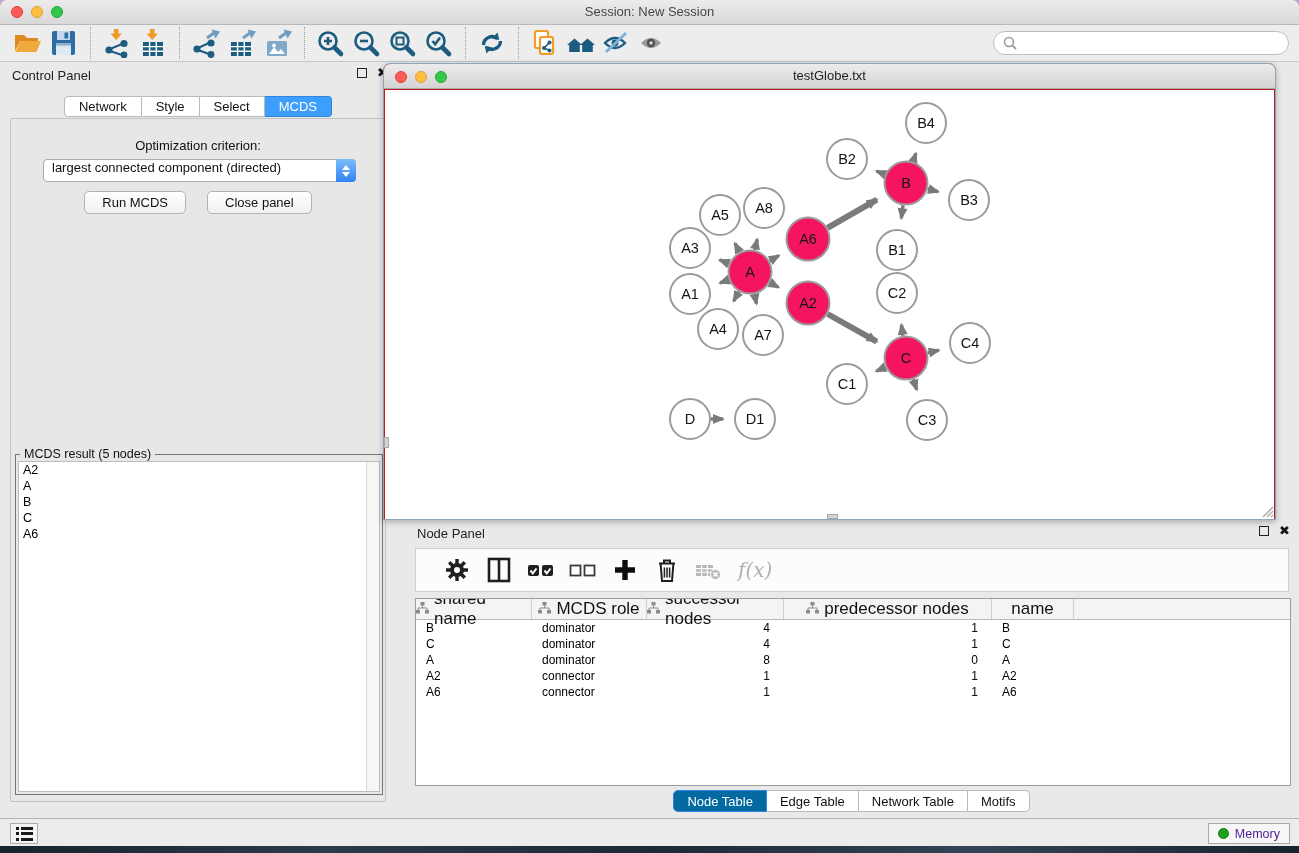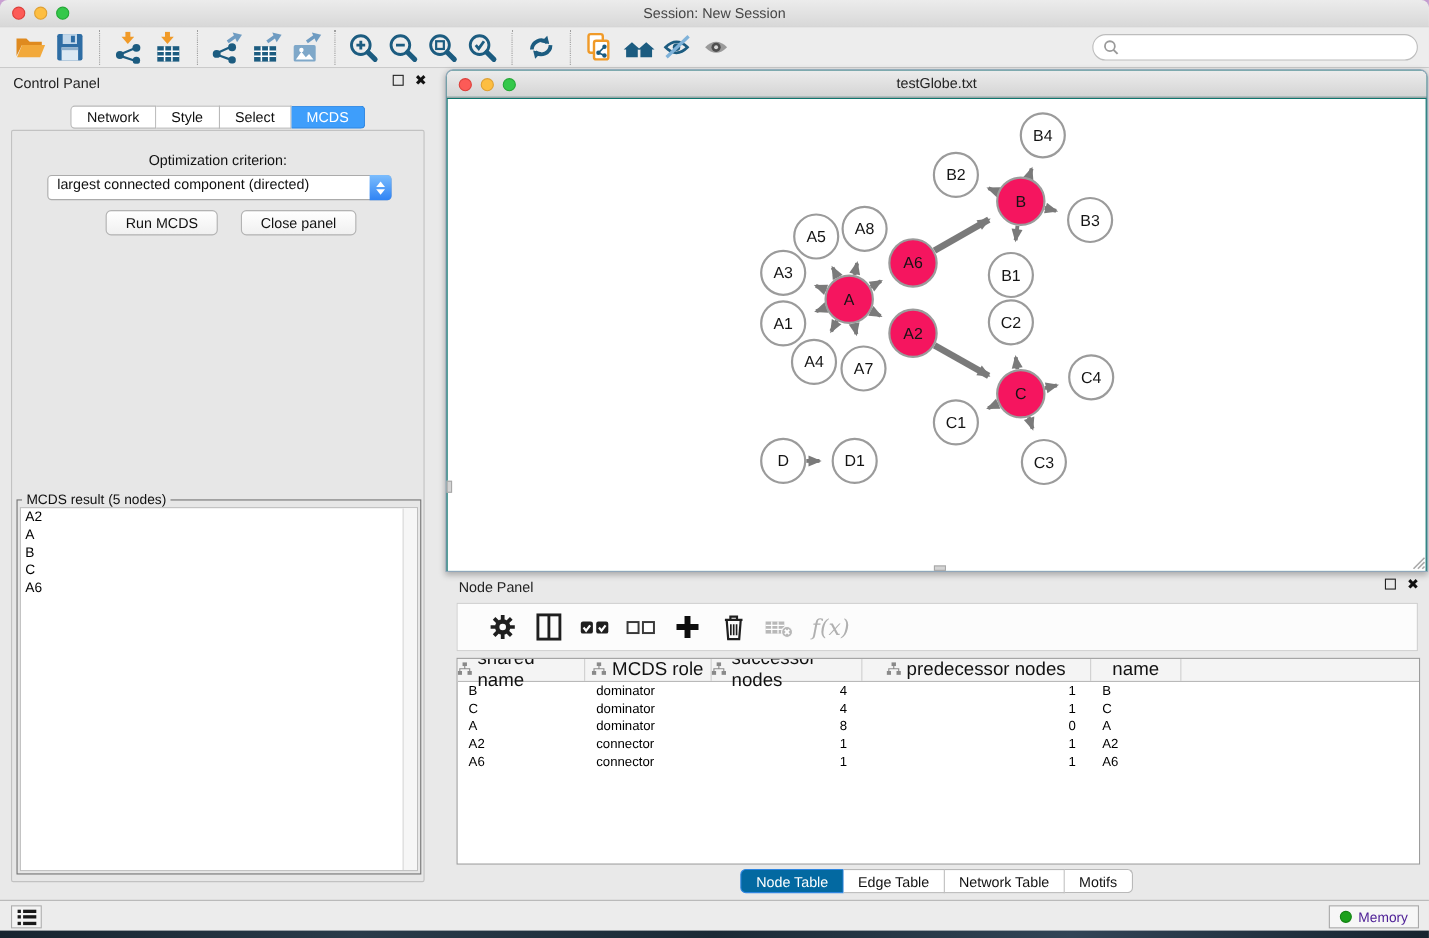--- a/index.html
+++ b/index.html
@@ -51,31 +51,31 @@
   .cp-body { position:absolute; left:10px; top:56px; width:376px; height:684px;
      background:#e7e7e7; border:1px solid #c2c2c2; border-radius:2px; }
   .opt-label { position:absolute; top:19px; width:100%; text-align:center; color:#111; }
   .dropdown { position:absolute; left:32px; top:40px; width:313px; height:23px; background:#fff;
      border:1px solid #ababab; border-radius:4px; display:flex; align-items:flex-start; }
   .dropdown .dd-text { flex:1; padding-left:8px; font-size:13px; color:#111; white-space:nowrap; overflow:hidden; }
   .dd-stepper { width:20px; height:23px; margin:-1px -1px -1px 0; border-radius:0 4px 4px 0;
      background:linear-gradient(#7cbdfd,#2f83f4); display:flex; flex-direction:column; align-items:center; justify-content:center; gap:2px; }
   .tri-up { width:0; height:0; border-left:4px solid transparent; border-right:4px solid transparent; border-bottom:5px solid #fff; }
   .tri-dn { width:0; height:0; border-left:4px solid transparent; border-right:4px solid transparent; border-top:5px solid #fff; }
-  .cp-buttons { position:absolute; top:72px; left:12px; width:100%; display:flex; justify-content:center; gap:21px; }
+  .cp-buttons { position:absolute; top:72px; left:0; width:100%; display:flex; justify-content:center; gap:21px; }
   .btn { height:23px; padding:0 17px; background:linear-gradient(#ffffff,#f0f0f0); border:1px solid #b3b3b3;
      border-radius:5px; font-size:13px; color:#111; display:flex; align-items:center; }
   .fieldset { position:absolute; left:4px; top:335px; width:368px; height:341px; border:1px solid #737373; }
   .fieldset .legend { position:absolute; top:-8px; left:4px; background:#e7e7e7; padding:0 4px; font-size:12.5px; color:#111; }
   .listbox { position:absolute; inset:6px 2px 2px 2px; background:#fff; border:1px solid #bdbdbd; overflow:hidden; }
   .listbox .scroll { position:absolute; right:0; top:0; bottom:0; width:13px; background:#f6f6f6; border-left:1px solid #d9d9d9; }
   .list-item { height:16px; line-height:16px; padding-left:4px; font-size:12.5px; color:#000; }
 
   
-  .netwin { position:absolute; left:405px; top:1px; width:893px; height:457px; background:#0f766e;
+  .netwin { position:absolute; left:383px; top:1px; width:893px; height:457px; background:#b91c1c;
      border:1px solid #8fa6ba; border-radius:7px 7px 0 0; box-shadow:0 2px 6px rgba(0,0,0,.28); }
   .net-titlebar { position:absolute; top:0; left:0; right:0; height:25px; border-radius:6px 6px 0 0;
      background:linear-gradient(#ececec,#d4d4d4); border-bottom:1px solid #aaa; }
   .net-titlebar .title { position:absolute; left:0; right:0; top:4px; text-align:center; color:#222; }
   .net-canvas { position:absolute; top:26px; left:1px; width:889px; height:429px; background:#fff; overflow:hidden; }
   .scroll-nub-v { position:absolute; left:0px; top:373px; width:5px; height:11px; background:#d4d4d4; border:1px solid #a8a8a8; }
   .scroll-nub-h { position:absolute; left:443px; bottom:0px; width:11px; height:5px; background:#d4d4d4; border:1px solid #a8a8a8; }
   .resize-grip { position:absolute; right:1px; bottom:1px; }
 
   

